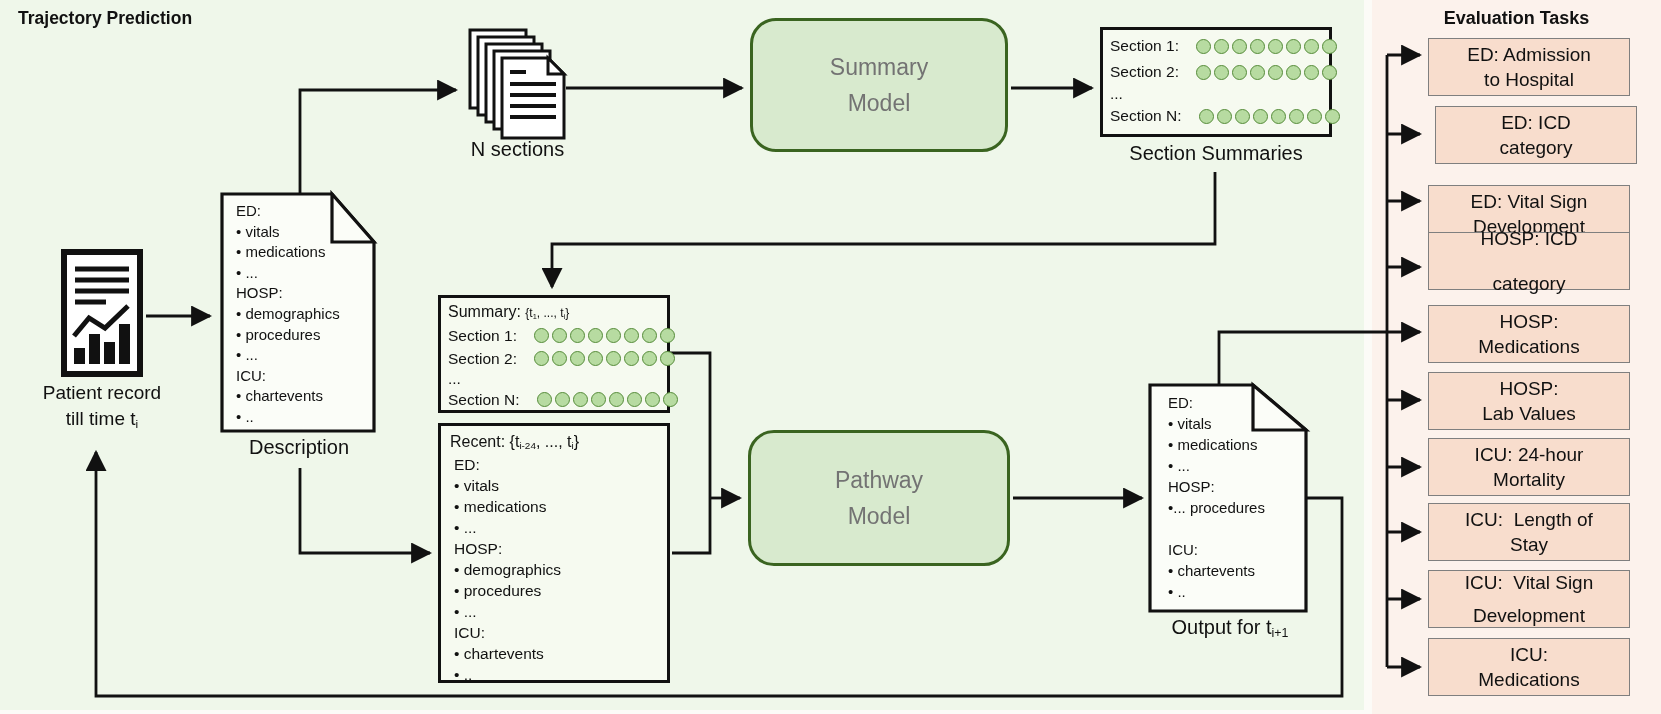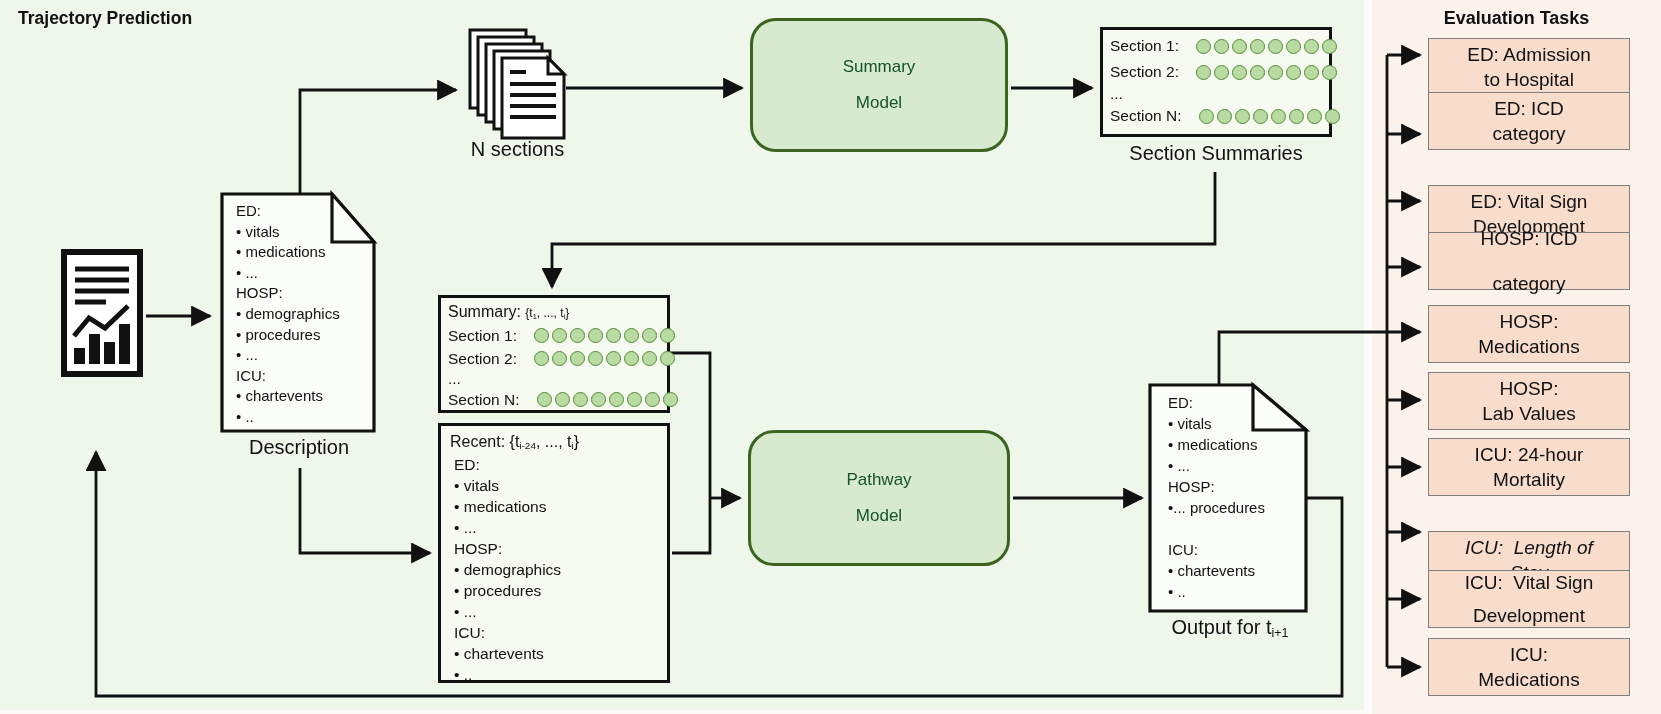--- a/index.html
+++ b/index.html
@@ -36,21 +36,21 @@
 
   .caption{font-size:20px;color:#111;text-align:center;}
   #description-label{left:210px;top:436px;width:178px;}
   #n-sections-label{left:450px;top:138px;width:135px;}
   #section-summaries-label{left:1090px;top:142px;width:252px;}
   #output-label{left:1135px;top:616px;width:190px;}
   #patient-label{left:18px;top:380px;width:168px;font-size:19px;line-height:26px;text-align:center;color:#111;}
 
   .modelbox{background:#d8eace;border:3.5px solid #3a6420;border-radius:26px;box-sizing:border-box;
             display:flex;flex-direction:column;align-items:center;justify-content:center;}
-  .modelbox .mline{font-size:17px;line-height:36px;color:#14532d;}
+  .modelbox .mline{font-size:23px;line-height:36px;color:#737373;}
   #summary-model{left:750px;top:18px;width:258px;height:134px;}
   #pathway-model{left:748px;top:430px;width:262px;height:136px;}
 
   .task{left:1428px;width:202px;height:58px;background:#f8ddcd;border:1.5px solid #7f7f7f;box-sizing:border-box;
         display:flex;flex-direction:column;align-items:center;justify-content:center;}
   .task-line{font-size:19px;line-height:25px;color:#111;text-align:center;white-space:pre;}
 </style>
 </head>
 <body>
 
@@ -113,20 +113,24 @@
         <polyline points="14,88 29,70 45,80 68,58" fill="none"></polyline>
       </g>
       <g fill="#111">
         <rect x="14" y="100" width="11" height="16"></rect>
         <rect x="29" y="86" width="11" height="30"></rect>
         <rect x="44" y="94" width="11" height="22"></rect>
         <rect x="59" y="76" width="11" height="40"></rect>
       </g>
     </svg>
   </div>
+  <div class="abs" id="patient-label">
+    <span>Patient record</span><br>
+    <span>till time t</span><span class="sub">i</span>
+  </div>
 
   <div class="abs" id="description-text">
     <div class="doc-line">ED:</div>
     <div class="doc-line">• vitals</div>
     <div class="doc-line">• medications</div>
     <div class="doc-line">• ...</div>
     <div class="doc-line">HOSP:</div>
     <div class="doc-line">• demographics</div>
     <div class="doc-line">• procedures</div>
     <div class="doc-line">• ...</div>
@@ -295,21 +299,21 @@
   <div class="abs caption" id="output-label">
     <span>Output for t</span><span class="sub">i+1</span>
   </div>
 
   <div class="abs task" style="top:38px;">
     <div class="task-line">ED: Admission</div>
     <div class="task-line">to Hospital</div>
   </div>
 
   <div class="abs eval-title">Evaluation Tasks</div>
-  <div class="abs task" style="top:92px;">
+  <div class="abs task" style="top:106px;margin-left:7px;">
     <div class="task-line">ED: ICD</div>
     <div class="task-line">category</div>
   </div>
   <div class="abs task" style="top:185px;">
     <div class="task-line">ED: Vital Sign</div>
     <div class="task-line">Development</div>
   </div>
   <div class="abs task" style="top:232px;gap:20px;">
     <div class="task-line">HOSP: ICD</div>
     <div class="task-line">category</div>
@@ -319,21 +323,21 @@
     <div class="task-line">Medications</div>
   </div>
   <div class="abs task" style="top:372px;">
     <div class="task-line">HOSP:</div>
     <div class="task-line">Lab Values</div>
   </div>
   <div class="abs task" style="top:438px;">
     <div class="task-line">ICU: 24-hour</div>
     <div class="task-line">Mortality</div>
   </div>
-  <div class="abs task" style="top:531px;font-style:italic;">
+  <div class="abs task" style="top:503px;">
     <div class="task-line">ICU:  Length of</div>
     <div class="task-line">Stay</div>
   </div>
   <div class="abs task" style="top:570px;gap:8px;">
     <div class="task-line">ICU:  Vital Sign</div>
     <div class="task-line">Development</div>
   </div>
   <div class="abs task" style="top:638px;">
     <div class="task-line">ICU:</div>
     <div class="task-line">Medications</div>

